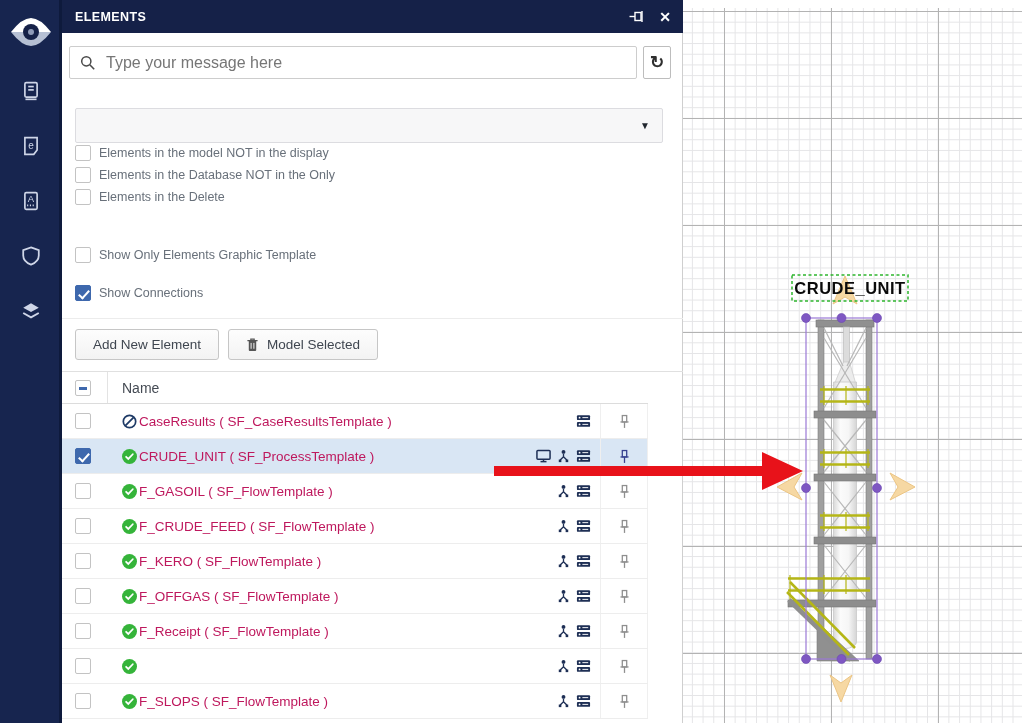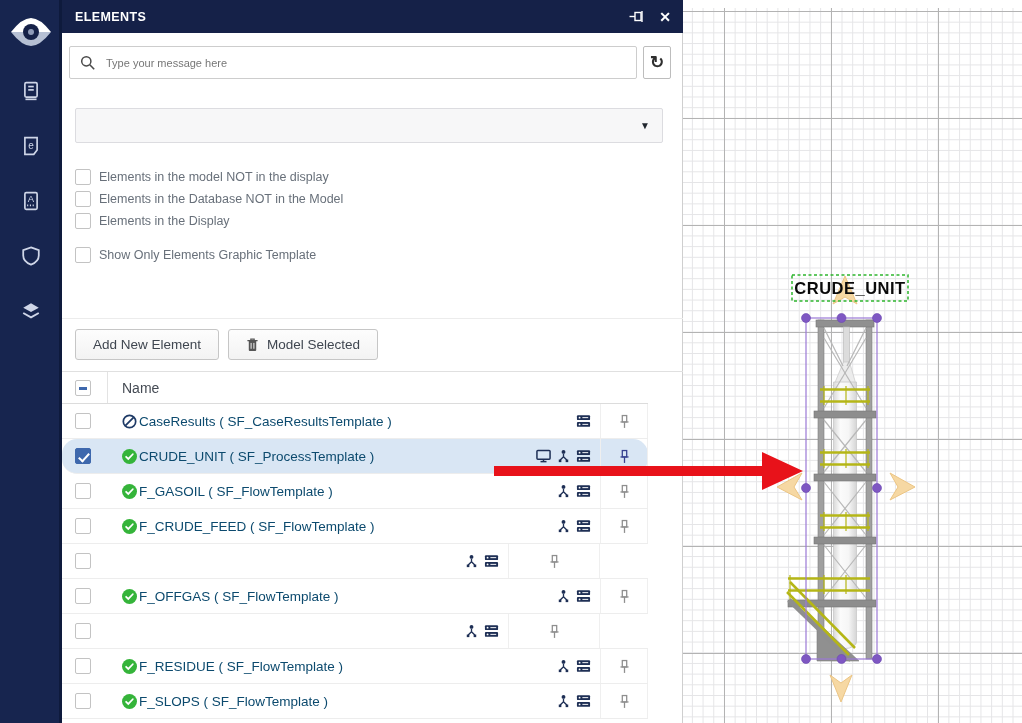--- a/index.html
+++ b/index.html
@@ -17,30 +17,30 @@
   .panel { position:absolute; left:62px; top:0; width:621px; height:723px; background:#fff; border-right:1px solid #cfcfcf; z-index:4; }
   .panel-header { position:absolute; left:0; top:0; width:621px; height:33px; background:#152148; display:flex; align-items:center; padding:0 12px 0 13px; }
   .panel-title { color:#fff; font-size:12.5px; font-weight:bold; letter-spacing:.4px; }
   .header-tools { margin-left:auto; display:flex; align-items:center; gap:14px; }
   .hdr-pin svg { display:block; }
   .hdr-close { color:#fff; font-size:14px; font-weight:bold; line-height:1; cursor:default; }
 
   .search-row { position:absolute; left:7px; top:46px; width:602px; height:33px; display:flex; gap:6px; }
   .search-box { flex:0 0 568px; height:33px; border:1px solid #cdcdcd; border-radius:2px; background:#fff; display:flex; align-items:center; padding:0 8px 0 10px; }
   .search-box svg { flex:0 0 auto; margin-right:10px; }
-  .search-input { border:none; outline:none; flex:1; font-size:11px; color:#333; font-family:"Liberation Sans",sans-serif; background:transparent; }
+  .search-input { border:none; outline:none; flex:1; font-size:16px; color:#333; font-family:"Liberation Sans",sans-serif; background:transparent; }
   .search-input::placeholder { color:#767676; }
   .refresh-btn { width:28px; height:33px; border:1px solid #bdbdbd; border-radius:2px; background:#fff; display:flex; align-items:center; justify-content:center; font-size:17px; font-weight:bold; color:#2f2f2f; }
 
   .dropdown { position:absolute; left:13px; top:108px; width:588px; height:35px; background:#f7f7f8; border:1px solid #dcdce0; border-radius:2px; display:flex; align-items:center; padding:0 12px; }
   .dropdown-value { flex:1; font-size:13px; color:#333; }
   .dropdown-caret { font-size:10px; color:#20262e; }
 
   .filter-group { position:absolute; left:13px; display:flex; flex-direction:column; }
-  #filter-group { top:166px; }
+  #filter-group { top:142px; }
   #option-group { top:244px; gap:16px; }
   .filter-row { display:flex; align-items:center; height:22px; }
   .filter-label { font-size:12.5px; color:#68707a; margin-left:8px; white-space:nowrap; }
 
   .cb { position:relative; width:16px; height:16px; border:1px solid #c3c3c3; border-radius:2px; background:#fff; flex:0 0 auto; }
   .cb.checked { background:#3e68ad; border-color:#3e68ad; }
   .cb.checked::after { content:""; position:absolute; left:5px; top:1.5px; width:4px; height:9px; border:solid #fff; border-width:0 2px 2px 0; transform:rotate(42deg); }
   .cb.indet::after { content:""; position:absolute; left:3px; top:6px; width:8px; height:3px; background:#3e68ad; }
 
   .sep { position:absolute; left:0; top:318px; width:621px; height:1px; background:#ececec; }
@@ -49,25 +49,25 @@
   .btn { height:31px; padding:4px 17px; border:1px solid #c6c6c6; border-radius:3px; background:linear-gradient(#fdfdfd,#f3f3f3); font-size:13.5px; color:#3f4650; display:flex; align-items:center; gap:8px; font-family:"Liberation Sans",sans-serif; }
   .btn svg { display:block; }
 
   
   .etable { position:absolute; left:0; top:371px; width:621px; bottom:0; border-top:1px solid #e0e0e0; }
   .thead { display:grid; grid-template-columns:46px 400px 92px 48px; width:586px; height:32px; border-bottom:1px solid #dcdcdc; align-items:center; }
   .thead .cb-cell { border-right:1px solid #e3e3e3; height:100%; display:flex; align-items:center; padding-left:13px; }
   .th-name { padding-left:14px; font-size:14px; color:#454b54; }
   .tbody { width:586px; }
   .trow { display:grid; grid-template-columns:46px 400px 92px 48px; height:35px; border-bottom:1px solid #ededed; align-items:center; background:#fff; }
-  .trow.selected { background:#d9e6f4;border-radius:15px; }
+  .trow.selected { background:#d9e6f4; }
   .cb-cell { display:flex; align-items:center; padding-left:13px; height:100%; }
   .name-cell { display:flex; align-items:center; padding-left:14px; overflow:hidden; }
   .status-icon { display:flex; margin-right:2px; }
-  .row-label { font-size:13.5px; color:#0c4a6e; white-space:nowrap; }
+  .row-label { font-size:13.5px; color:#be185d; white-space:nowrap; }
   .icons-cell { display:flex; align-items:center; justify-content:flex-end; gap:6px; padding-right:9px; color:#1e2f55; }
   .type-icon { display:flex; }
   .pin-cell { height:100%; display:flex; align-items:center; justify-content:center; border-left:1px solid #efefef; border-right:1px solid #efefef; }
   .pin-icon { color:#8f8f8f; display:flex; }
   .pin-icon.active { color:#37418f; }
 
   
   .vscroll { position:absolute; left:588px; top:403px; bottom:0; width:20px; background:#f4f4f4; border-left:1px solid #e8e8e8; border-right:1px solid #e8e8e8; }
 
   
@@ -166,31 +166,35 @@
       <span class="dropdown-caret">▼</span>
     </div>
 
     <div class="filter-group" id="filter-group">
         <label class="filter-row">
     <span class="cb"></span>
     <span class="filter-label">Elements in the model NOT in the display</span>
   </label>
         <label class="filter-row">
     <span class="cb"></span>
-    <span class="filter-label">Elements in the Database NOT in the Model</span>
+    <span class="filter-label">Elements in the Database NOT in the Only</span>
   </label>
         <label class="filter-row">
     <span class="cb"></span>
-    <span class="filter-label">Elements in the Display</span>
+    <span class="filter-label">Elements in the Delete</span>
   </label>
       </div>
     <div class="filter-group" id="option-group">
         <label class="filter-row">
     <span class="cb"></span>
     <span class="filter-label">Show Only Elements Graphic Template</span>
+  </label>
+        <label class="filter-row">
+    <span class="cb checked"></span>
+    <span class="filter-label">Show Connections</span>
   </label>
       </div>
 
     <div class="sep"></div>
 
     <div class="actions">
       <button class="btn">
         <span>Add New Element</span>
       </button>
       <button class="btn">
@@ -382,20 +386,29 @@
                   <line x1="1.6" y1="8.5" x2="10.4" y2="8.5"></line>
                   <line x1="6" y1="8.5" x2="6" y2="15"></line>
                 </svg>
               </span>
     </div>
   </div>
           <div class="trow">
     <div class="cb-cell">
       <span class="cb"></span>
     </div>
+    <div class="name-cell">
+      <span class="status-icon">
+                <svg width="15" height="15" viewBox="0 0 16 16">
+                  <circle cx="8" cy="8" r="8" fill="#35b43a"></circle>
+                  <path d="M4.4 8.3l2.3 2.3 4.8-5" stroke="#fff" stroke-width="1.9" fill="none" stroke-linecap="round"></path>
+                </svg>
+              </span>
+      <span class="row-label">F_KERO ( SF_FlowTemplate )</span>
+    </div>
     <div class="icons-cell">
               <span class="type-icon">
                 <svg width="13" height="14" viewBox="0 0 14 14">
                   <circle cx="7" cy="2.6" r="2.1" fill="currentColor"></circle>
                   <path d="M7 4.7v3.2M7 7.9L3.4 11.4M7 7.9l3.6 3.5" stroke="currentColor" stroke-width="1.4" fill="none"></path>
                   <rect x="1.9" y="10.8" width="2.8" height="2.8" fill="currentColor"></rect>
                   <rect x="9.3" y="10.8" width="2.8" height="2.8" fill="currentColor"></rect>
                 </svg>
               </span>
               <span class="type-icon">
@@ -459,20 +472,29 @@
                   <line x1="1.6" y1="8.5" x2="10.4" y2="8.5"></line>
                   <line x1="6" y1="8.5" x2="6" y2="15"></line>
                 </svg>
               </span>
     </div>
   </div>
           <div class="trow">
     <div class="cb-cell">
       <span class="cb"></span>
     </div>
+    <div class="name-cell">
+      <span class="status-icon">
+                <svg width="15" height="15" viewBox="0 0 16 16">
+                  <circle cx="8" cy="8" r="8" fill="#35b43a"></circle>
+                  <path d="M4.4 8.3l2.3 2.3 4.8-5" stroke="#fff" stroke-width="1.9" fill="none" stroke-linecap="round"></path>
+                </svg>
+              </span>
+      <span class="row-label">F_Receipt ( SF_FlowTemplate )</span>
+    </div>
     <div class="icons-cell">
               <span class="type-icon">
                 <svg width="13" height="14" viewBox="0 0 14 14">
                   <circle cx="7" cy="2.6" r="2.1" fill="currentColor"></circle>
                   <path d="M7 4.7v3.2M7 7.9L3.4 11.4M7 7.9l3.6 3.5" stroke="currentColor" stroke-width="1.4" fill="none"></path>
                   <rect x="1.9" y="10.8" width="2.8" height="2.8" fill="currentColor"></rect>
                   <rect x="9.3" y="10.8" width="2.8" height="2.8" fill="currentColor"></rect>
                 </svg>
               </span>
               <span class="type-icon">
@@ -500,21 +522,20 @@
     <div class="cb-cell">
       <span class="cb"></span>
     </div>
     <div class="name-cell">
       <span class="status-icon">
                 <svg width="15" height="15" viewBox="0 0 16 16">
                   <circle cx="8" cy="8" r="8" fill="#35b43a"></circle>
                   <path d="M4.4 8.3l2.3 2.3 4.8-5" stroke="#fff" stroke-width="1.9" fill="none" stroke-linecap="round"></path>
                 </svg>
               </span>
-      <span class="row-label">F_RESIDUE ( SF_FlowTemplate )</span>
     </div>
     <div class="icons-cell">
               <span class="type-icon">
                 <svg width="13" height="14" viewBox="0 0 14 14">
                   <circle cx="7" cy="2.6" r="2.1" fill="currentColor"></circle>
                   <path d="M7 4.7v3.2M7 7.9L3.4 11.4M7 7.9l3.6 3.5" stroke="currentColor" stroke-width="1.4" fill="none"></path>
                   <rect x="1.9" y="10.8" width="2.8" height="2.8" fill="currentColor"></rect>
                   <rect x="9.3" y="10.8" width="2.8" height="2.8" fill="currentColor"></rect>
                 </svg>
               </span>

